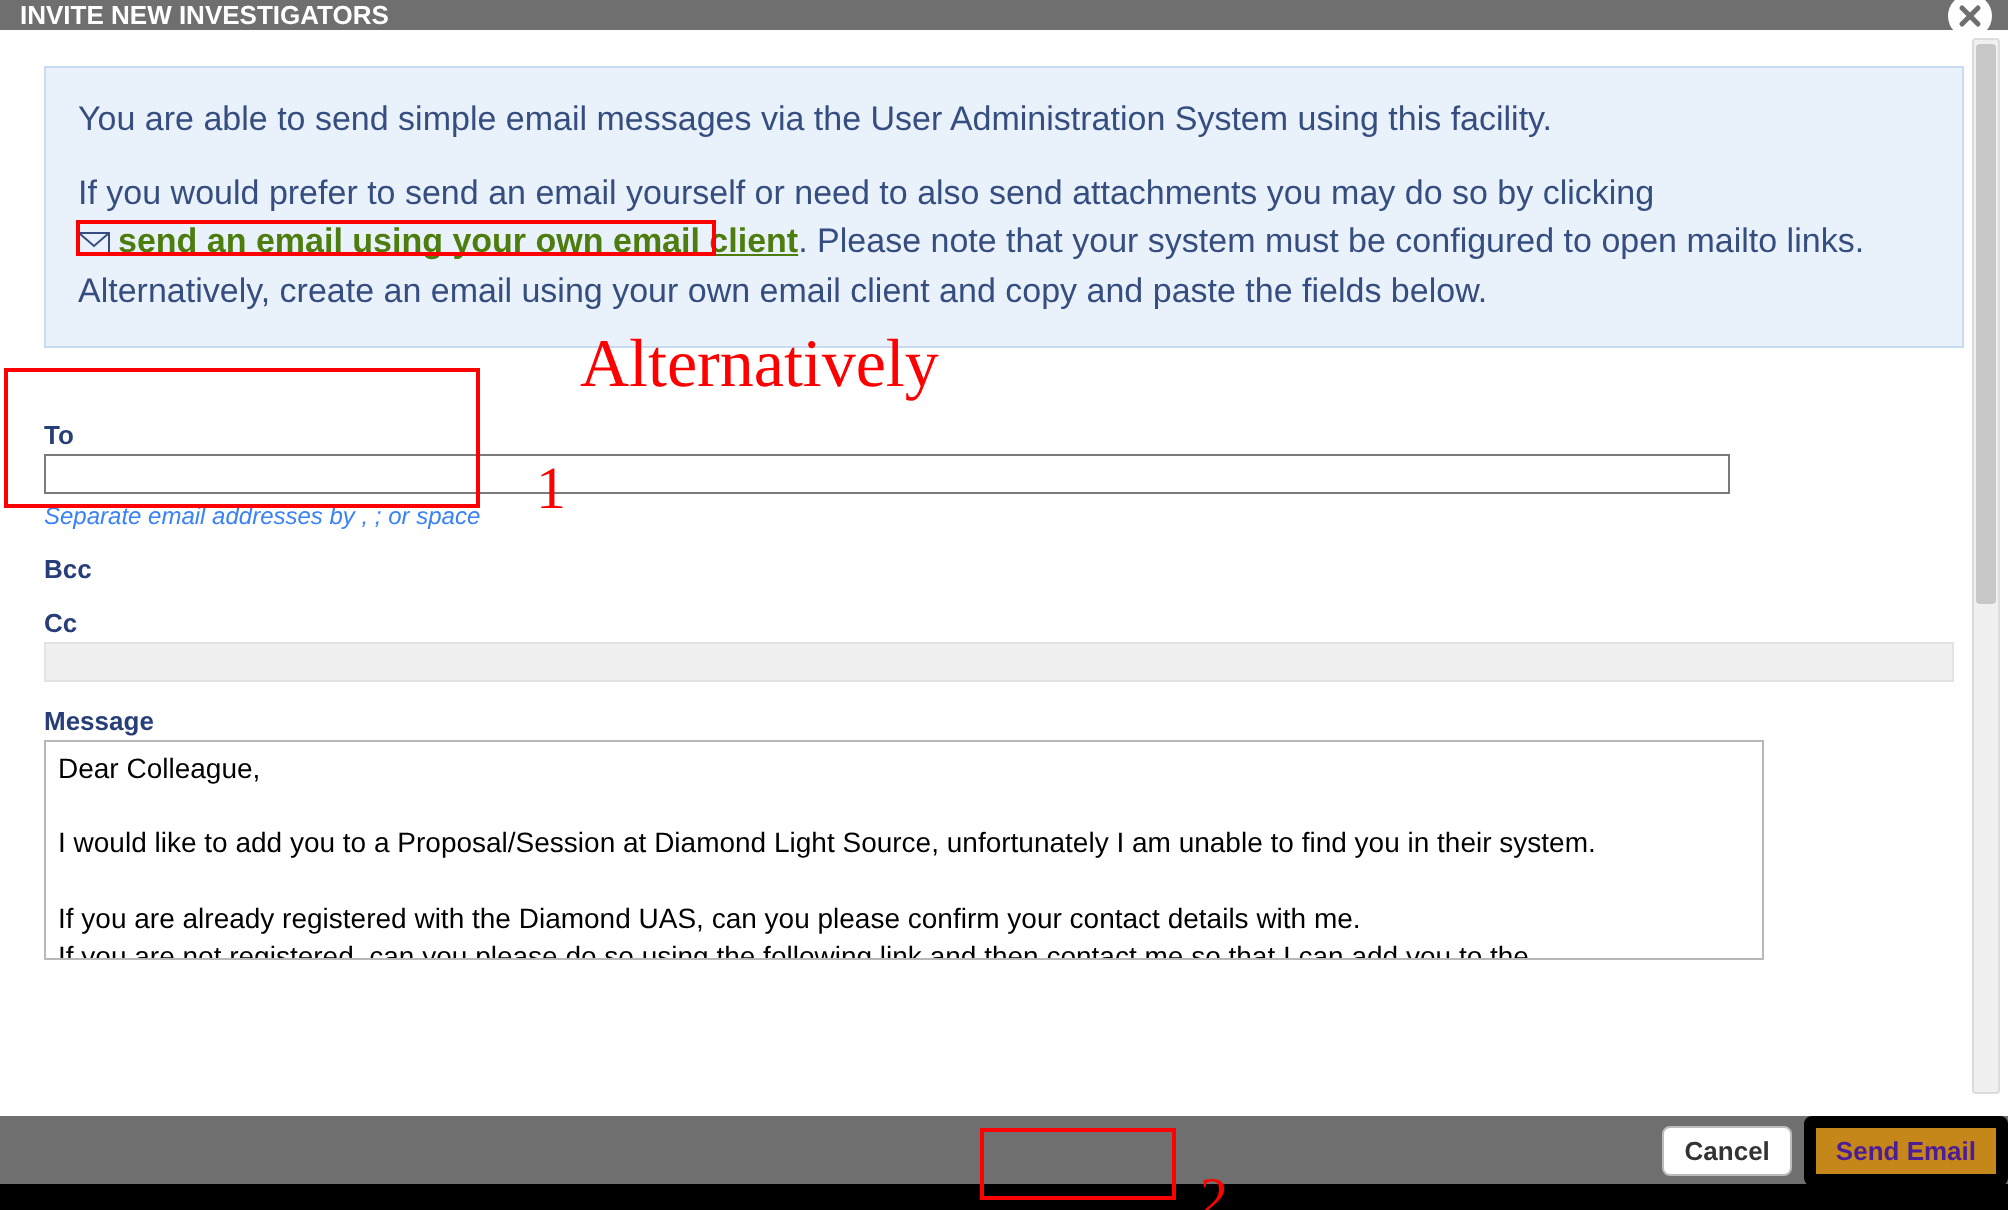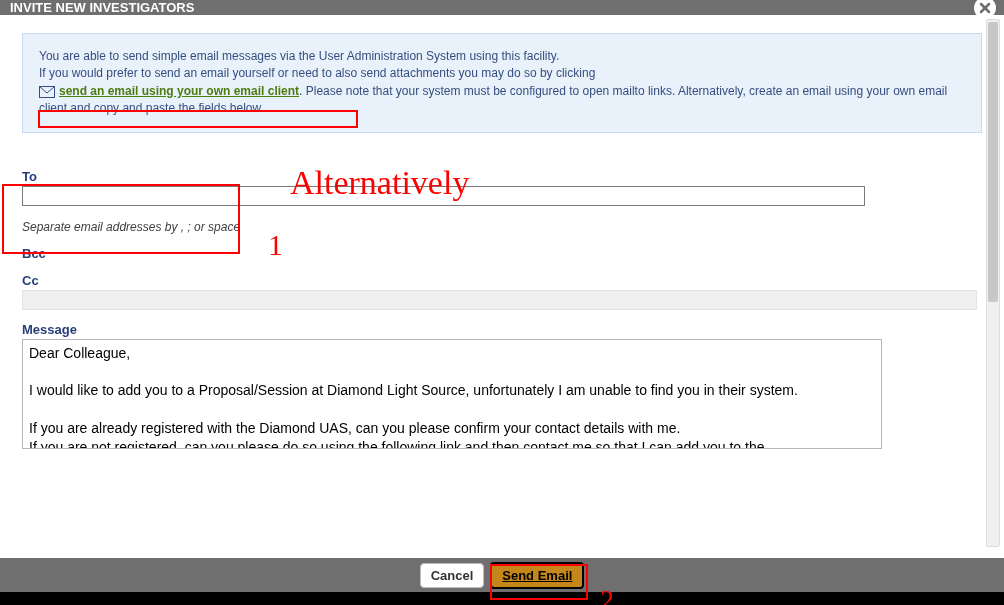--- a/index.html
+++ b/index.html
@@ -58,21 +58,21 @@
     top: 2px; left: 1px;
     width: 10px; height: 280px;
     background: #c7c7c7;
     border-radius: 2px;
   }
   .info-box {
     background: #e9f1fb;
     border: 1px solid #c9dbef;
     padding: 14px 16px 14px 16px;
     color: #364e7f;
-    font-size: 12px;
+    font-size: 17px;
     line-height: 1.45;
   }
   .info-box .link {
     color: #4d7c0f;
     text-decoration: underline;
     font-weight: bold;
   }
   .mail-icon {
     display: inline-flex;
     vertical-align: middle;
@@ -104,62 +104,61 @@
   }
   .subject-input {
     width: 955px;
     height: 22px;
     border: 1px solid #b8b8b8;
     font-family: inherit;
     font-size: 14px;
     padding: 2px 6px;
   }
   .hint {
-    color: #404040;
+    color: #3b82f6;
     font-style: italic;
     font-size: 12px;
-    margin-top: 14px;
+    margin-top: 4px;
   }
   .message-area {
     width: 860px;
     height: 110px;
     border: 1px solid #b8b8b8;
     font-family: inherit;
     font-size: 14px;
     padding: 4px 6px;
     resize: none;
     overflow-y: scroll;
     line-height: 1.35;
   }
   .footer {
     background: #6f6f6f;
     height: 34px;
     display: flex;
     align-items: center;
-    justify-content: center;
+    justify-content: flex-end;
     gap: 6px;
   }
   .btn {
     font-family: inherit;
     font-size: 13px;
     font-weight: bold;
     padding: 4px 10px;
     border-radius: 4px;
     cursor: pointer;
   }
   .btn-cancel {
     background: #fff;
     border: 1px solid #bcbcbc;
     color: #333;
   }
   .btn-send {
     background: #c5861a;
-    border: 2px solid #000000;
-    color: #000000;
-    text-decoration: underline;
+    border: 6px solid #000000;
+    color: #4c1d95;
   }
 
   
   .anno-box {
     position: absolute;
     border: 2px solid #ff0000;
     pointer-events: none;
     z-index: 50;
   }
   .anno-text {
@@ -186,21 +185,21 @@
   </div>
 
   <div class="body">
 
     <div class="scrollbar">
       <div class="scroll-thumb"></div>
     </div>
 
     <div class="info-box">
       <p>You are able to send simple email messages via the User Administration System using this facility.</p>
-      <p style="">
+      <p style="margin-top:12px;">
         <span>If you would prefer to send an email yourself or need to also send attachments you may do so by clicking</span><br>
         <span class="mail-icon">
           <svg width="16" height="12" viewBox="0 0 16 12">
             <rect x="0.5" y="0.5" width="15" height="11" fill="none" stroke="#364e7f" stroke-width="1"></rect>
             <polyline points="0.5,0.5 8,7 15.5,0.5" fill="none" stroke="#364e7f" stroke-width="1"></polyline>
           </svg>
         </span><a class="link" href="#">send an email using your own email client</a><span>. Please note that your system must be configured to open mailto links. Alternatively, create an email using your own email client and copy and paste the fields below.</span>
       </p>
     </div>
 

